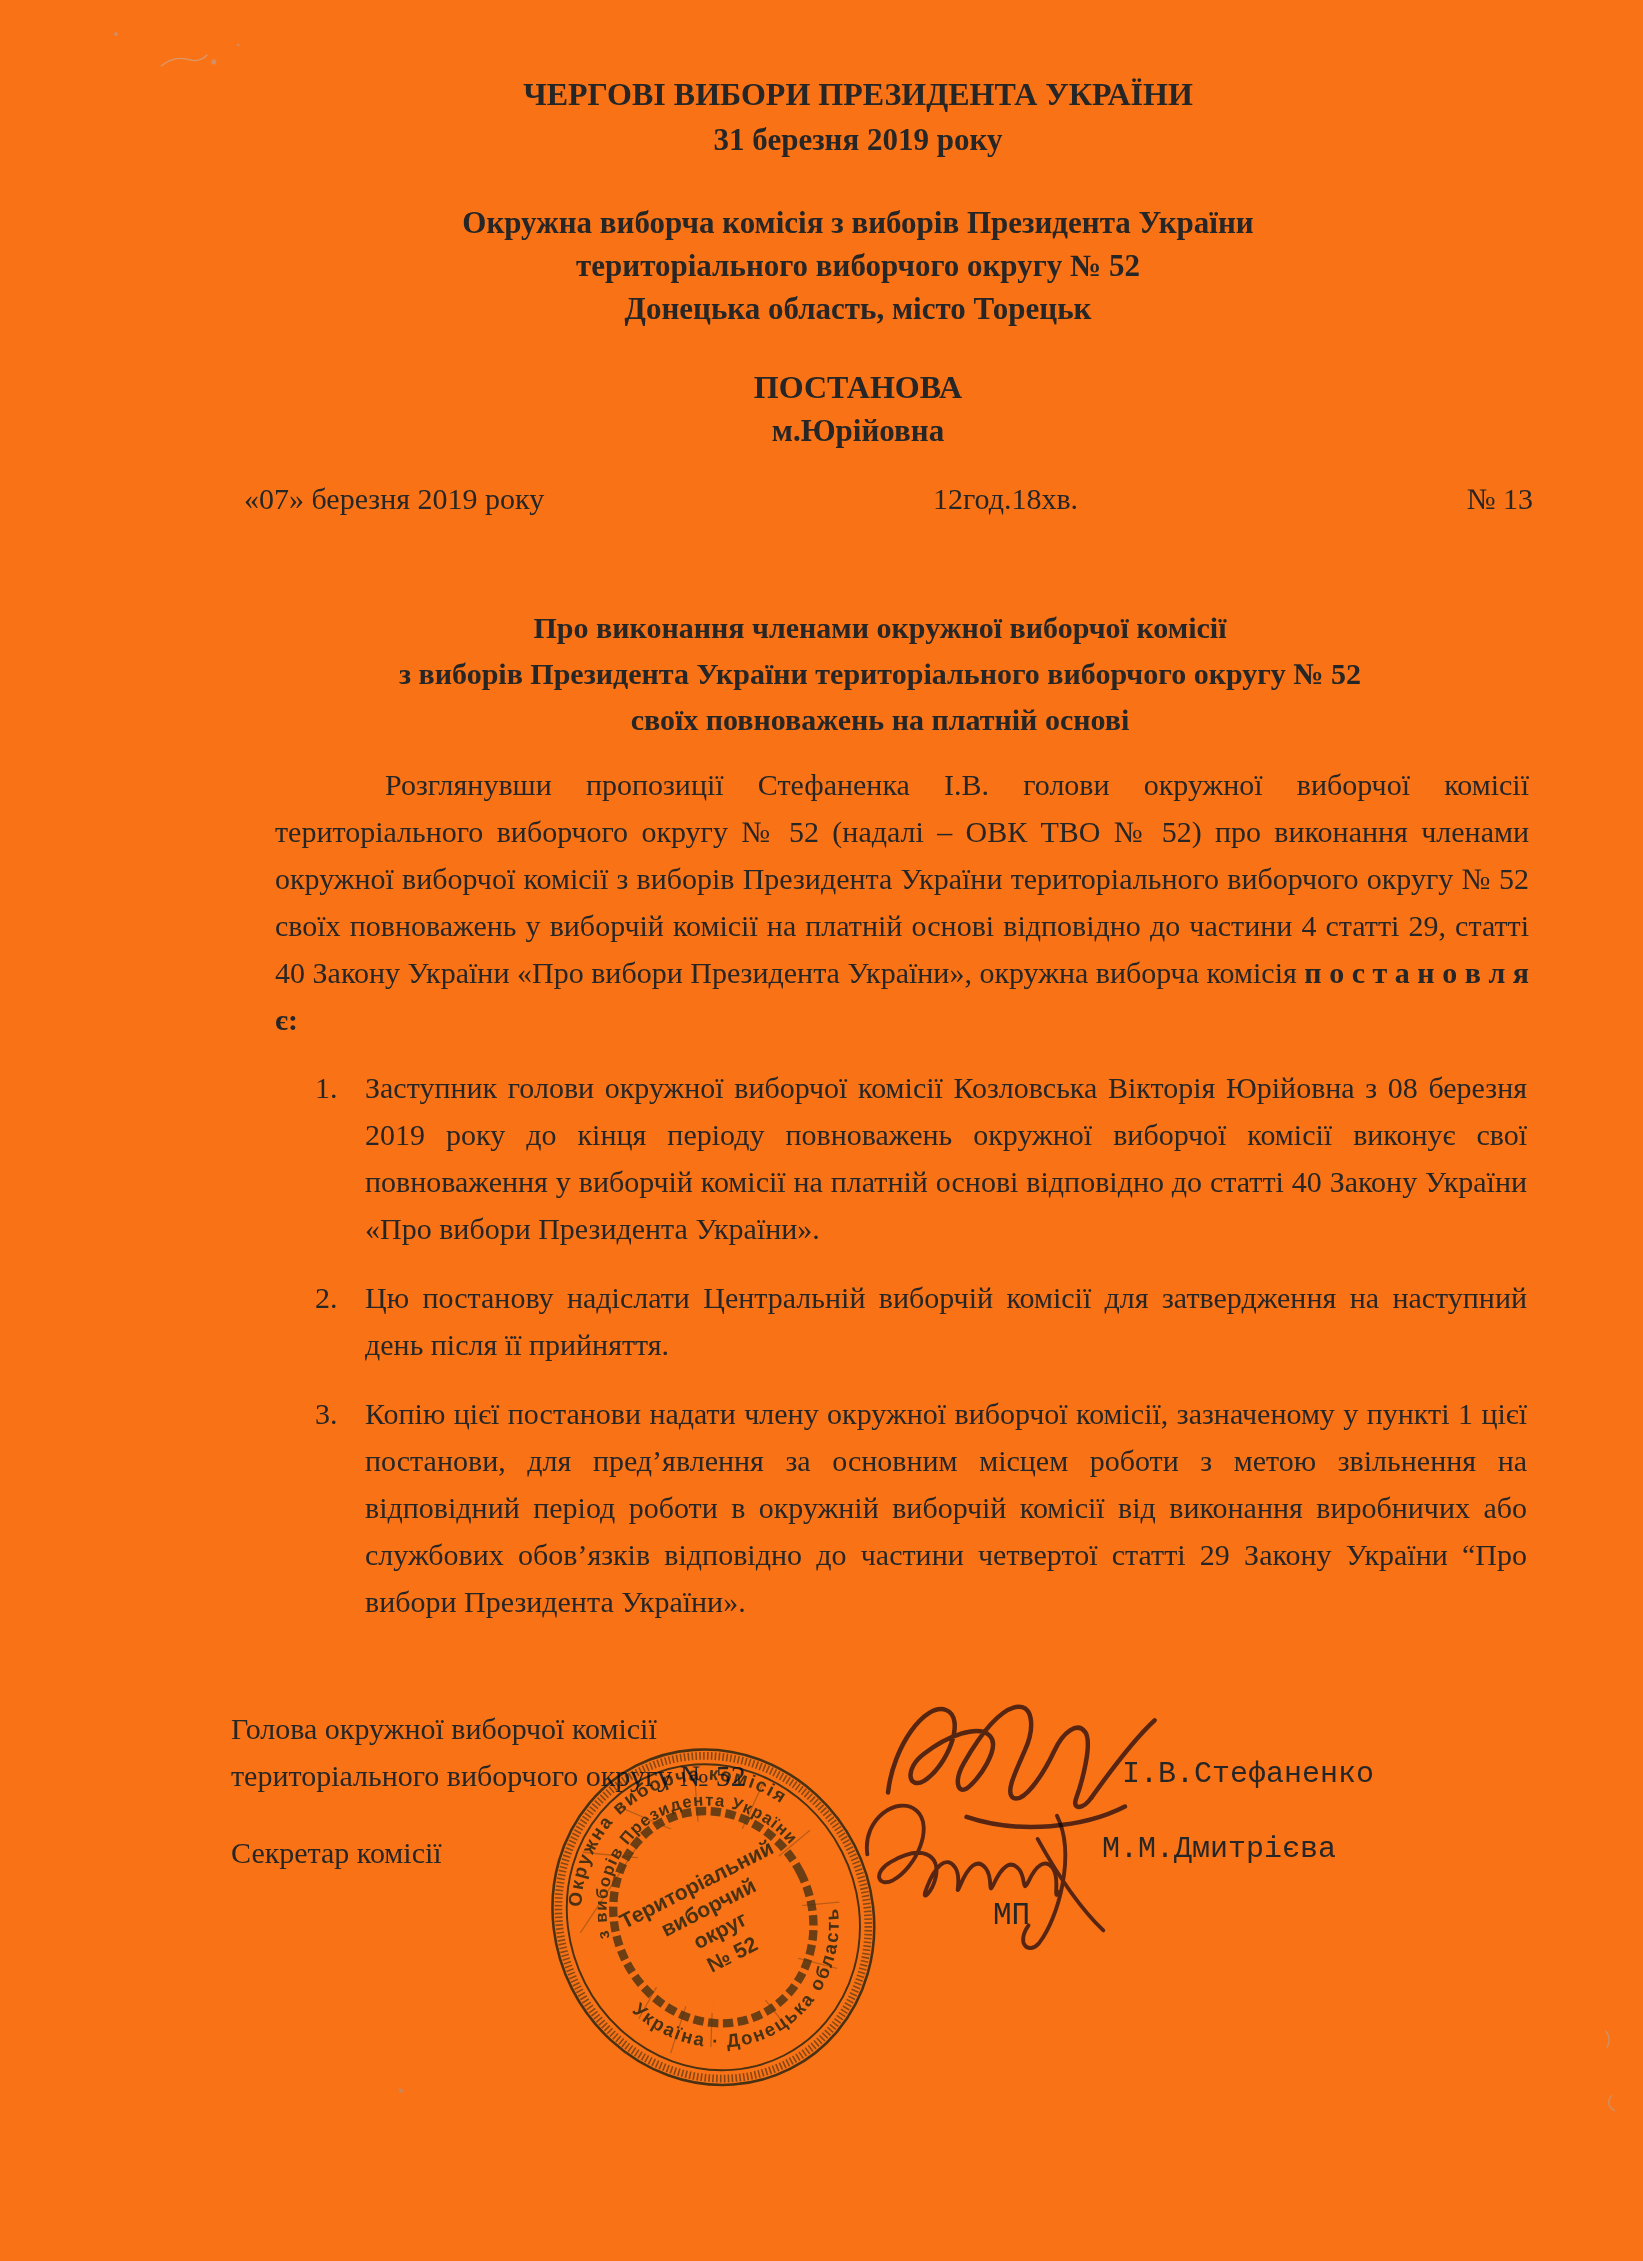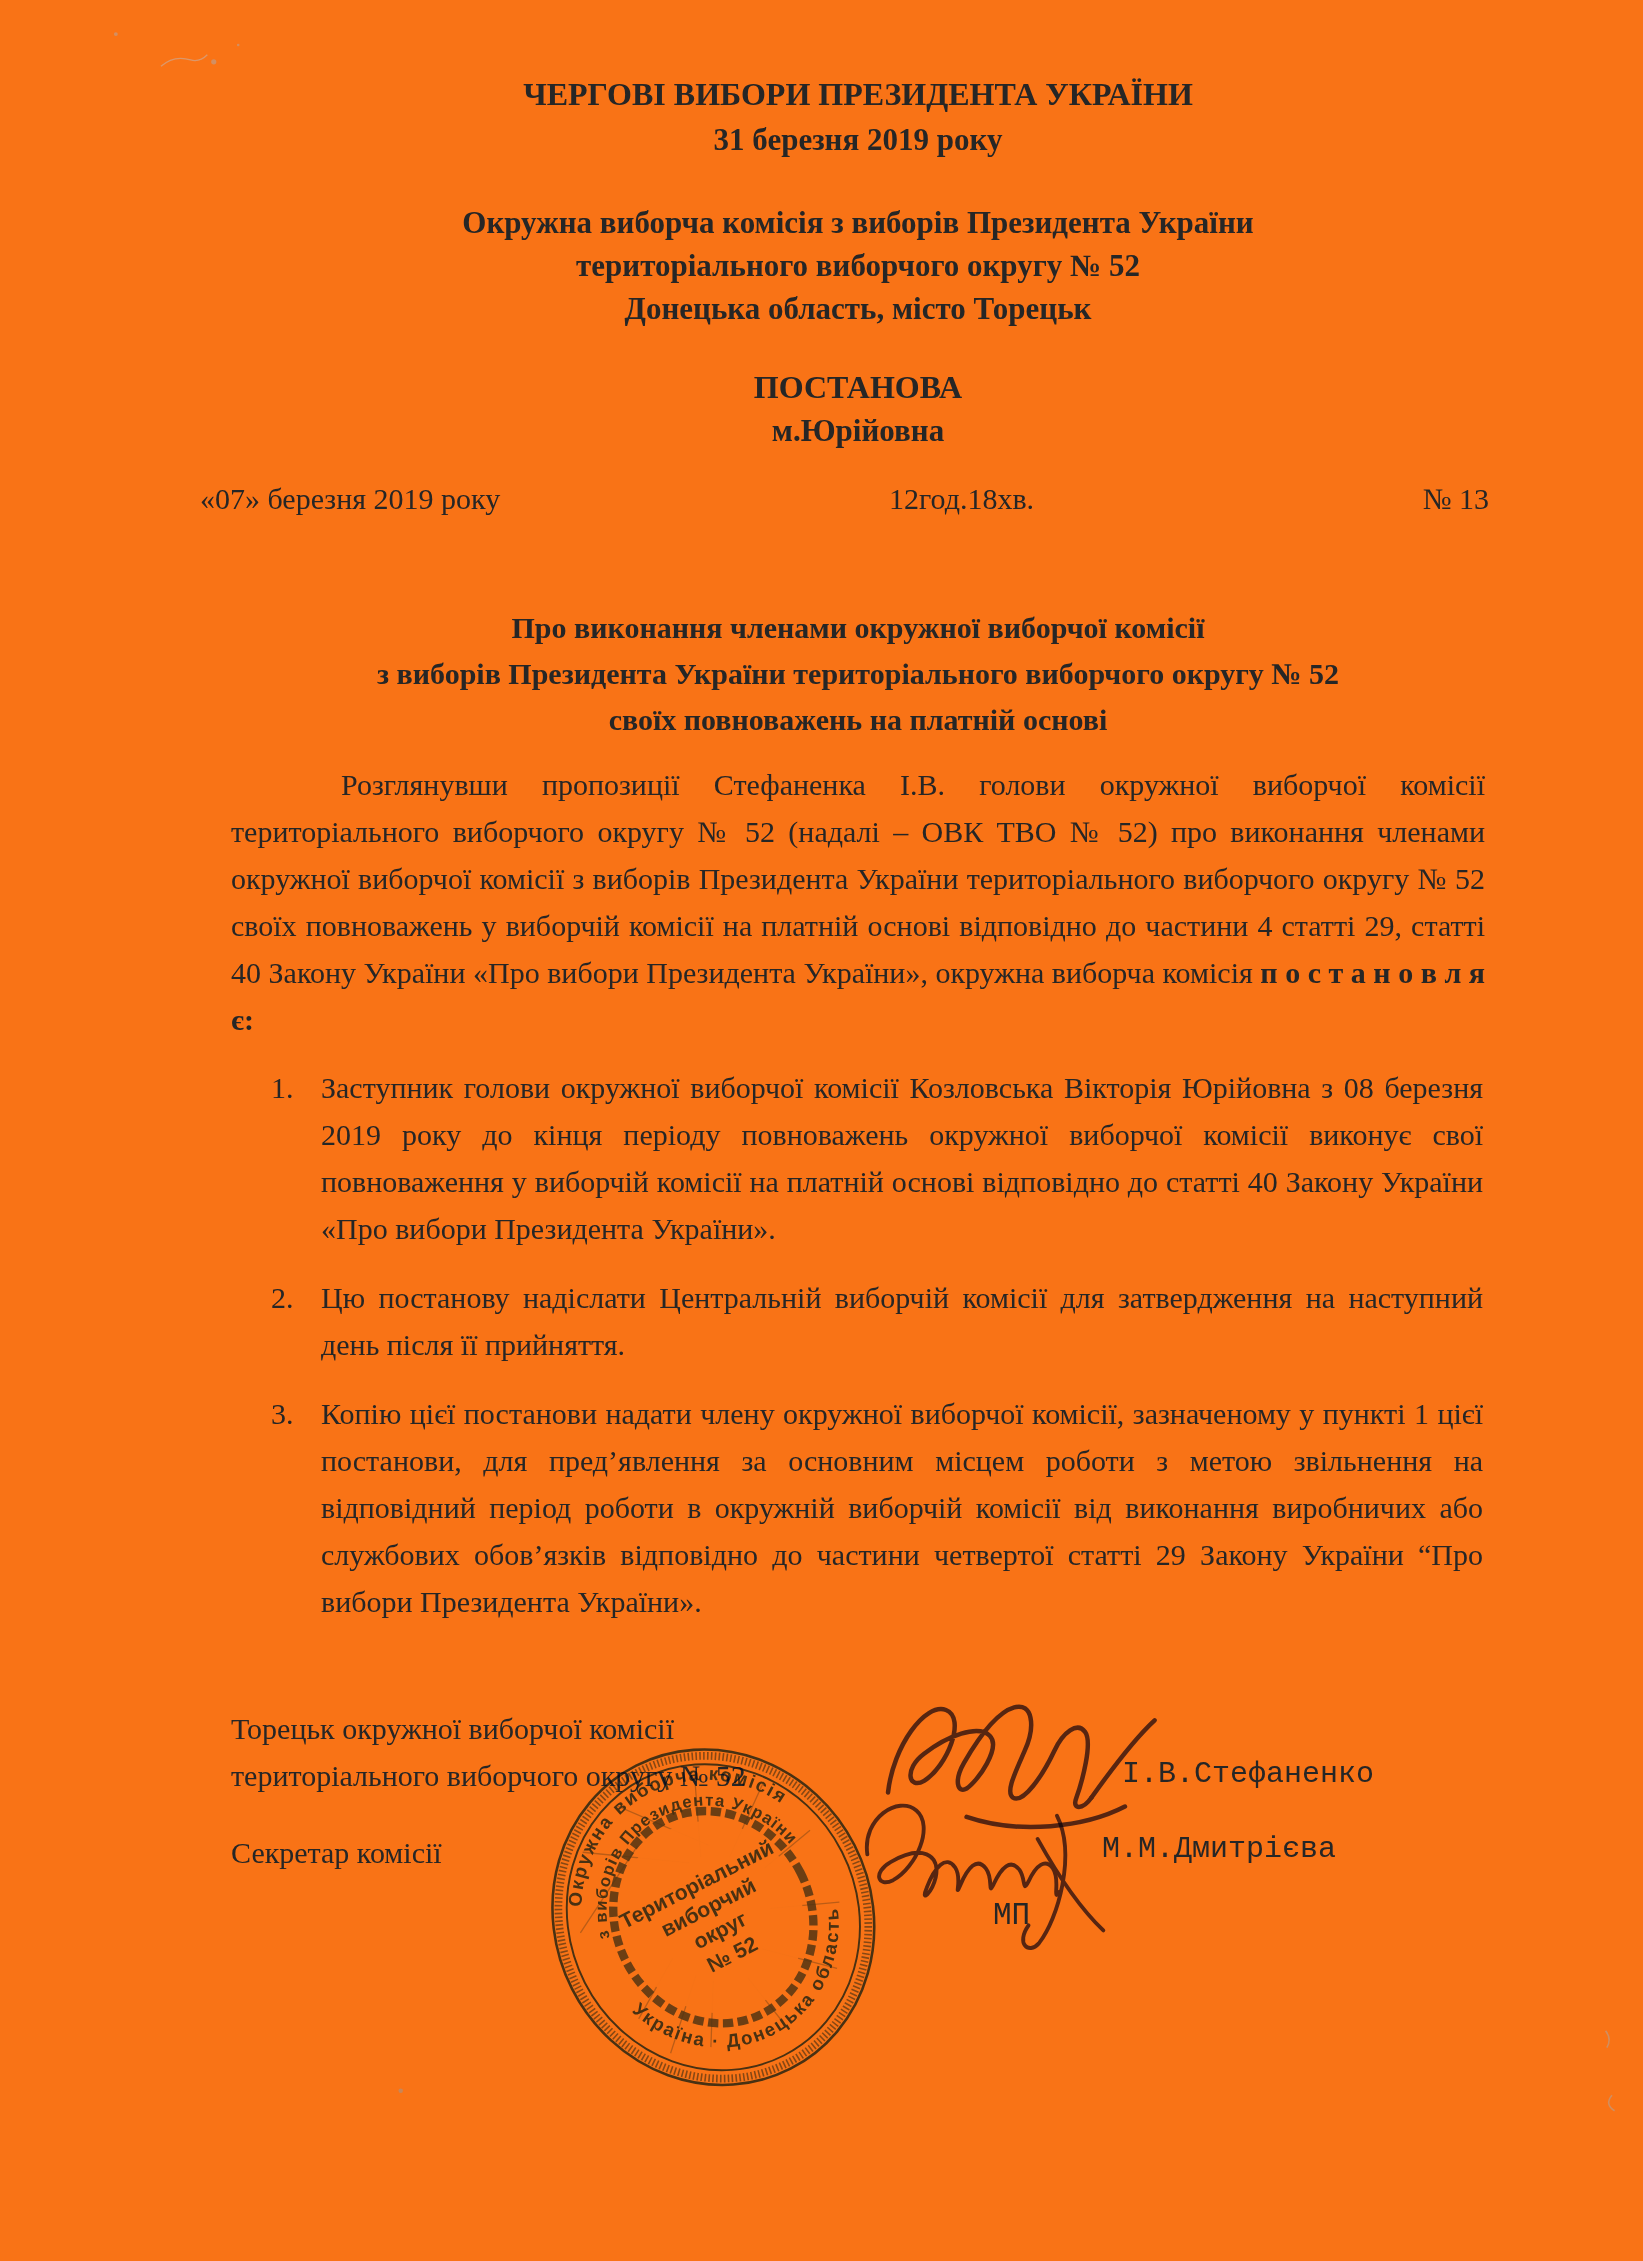--- a/index.html
+++ b/index.html
@@ -7,21 +7,21 @@
     width:1644px;height:2261px;background:#f3f3f1;
     font-family:"Liberation Serif","DejaVu Serif",serif;color:#262626;
   }
   .page{position:relative;width:1644px;height:2261px;background:#f97316;overflow:hidden;}
   .blk{position:absolute;left:231px;width:1254px;}
   .center{text-align:center;}
   .just{text-align:justify;}
   .bold{font-weight:bold;}
   .fs50{font-size:32px;}
   .fs48{font-size:31px;}
-  .fs46{font-size:30px;}
+  .fs46{font-size:30px;margin-left:44px;}
   .lh70{line-height:45px;}
   .lh68{line-height:44px;text-align:center;}
   .lh67{line-height:43px;}
   .lh72{line-height:46px;}
   .lh73{line-height:47px;}
   .daterow{display:flex;justify-content:space-between;align-items:baseline;}
   .preamble{text-indent:110px;}
   .list{position:absolute;left:271px;width:1212px;}
   .item{position:relative;padding-left:50px;margin-bottom:22px;}
   .item .num{position:absolute;left:0;top:0;}
@@ -77,21 +77,21 @@
     <div class="item just">
       <span class="num">2.</span>
       <span>Цю постанову надіслати Центральній виборчій комісії для затвердження на наступний день після її прийняття.</span>
     </div>
     <div class="item just">
       <span class="num">3.</span>
       <span>Копію цієї постанови надати члену окружної виборчої комісії, зазначеному у пункті 1 цієї постанови, для пред’явлення за основним місцем роботи з метою звільнення на відповідний період роботи в окружній виборчій комісії від виконання виробничих або службових обов’язків відповідно до частини четвертої статті 29 Закону України “Про вибори Президента України».</span>
     </div>
   </div>
 
-  <div class="sig-label" style="left:231px;top:1705px">Торецьк окружної виборчої комісії</div>
+  <div class="sig-label" style="left:231px;top:1705px">Голова окружної виборчої комісії</div>
   <div class="sig-label" style="left:231px;top:1752px">територіального виборчого округу № 52</div>
   <div class="sig-name" style="left:1122px;top:1757px">І.В.Стефаненко</div>
   <div class="sig-label" style="left:231px;top:1829px">Секретар комісії</div>
   <div class="sig-name" style="left:1102px;top:1832px">М.М.Дмитрієва</div>
   <div class="sig-name" style="left:993px;top:1898px;font-size:31px">МП</div>
 
   <svg class="stamp" viewBox="0 0 510 545">
     <defs>
       <path id="arcTop1" d="M 53 272 A 202 216 0 0 1 457 272"></path>
       <path id="arcTop2" d="M 92 272 A 163 176 0 0 1 418 272"></path>

